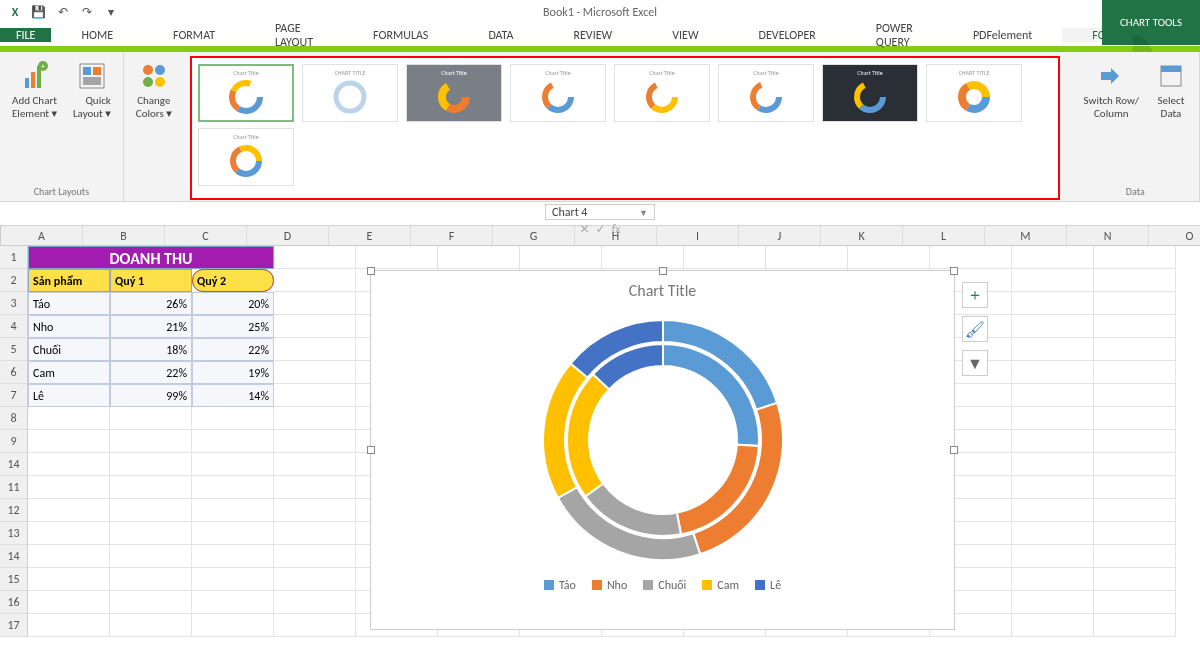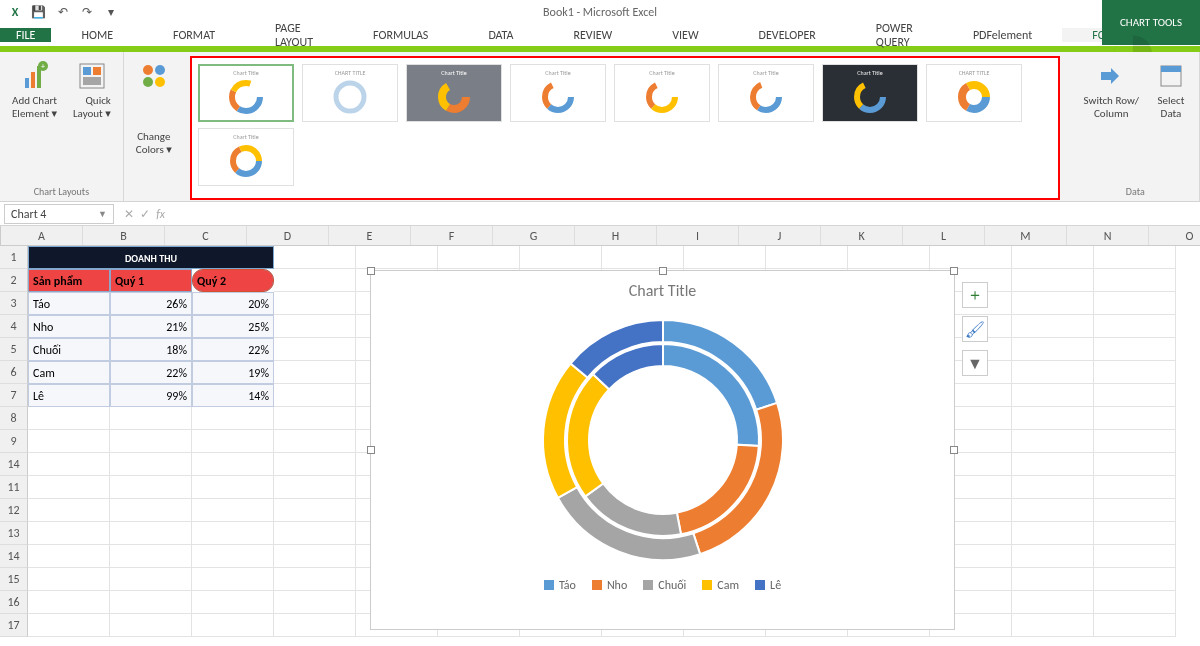--- a/index.html
+++ b/index.html
@@ -33,40 +33,40 @@
 .styles-gallery .row { display:flex; gap:8px; }
 .style-thumb { width:96px; height:58px; border:1px solid #e0e0e0; background:#fff; display:flex; flex-direction:column; align-items:center; justify-content:center; cursor:pointer; font-size:6px; color:#999;}
 .style-thumb.sel { border:2px solid #7fba7f; }
 .style-thumb svg{ width:40px; height:40px;}
 .thumb-dark { background:#2a2f35; }
 .thumb-grey { background:#7a7e86; }
 
 .right-groups { margin-left:auto; display:flex; }
 
 
-.fxbar { height:24px; display:flex; align-items:center; border-bottom:1px solid #d4d4d4; }
+.fxbar { height:24px; display:flex; align-items:center; border-bottom:1px solid #d4d4d4;flex-direction:column; }
 .namebox { width:110px; border:1px solid #ccc; margin:2px 4px; height:20px; display:flex; align-items:center; padding:0 6px; font-size:12px; color:#444; background:#fff;}
 .namebox .dd { margin-left:auto; color:#888; font-size:9px;}
 .fx-icons { display:flex; gap:6px; padding:0 6px; color:#aaa; font-size:12px;}
 
 
 .colheads { height:20px; display:flex; background:#f0f0f0; border-bottom:1px solid #ccc;}
 .rowhead-gap { width:28px; background:#f0f0f0; border-right:1px solid #ccc;}
 .ch { flex:0 0 82px; border-right:1px solid #ddd; text-align:center; font-size:12px; color:#555; line-height:20px;}
 
 
 .grid { display:flex; }
 .rowheads { width:28px; }
 .rh { height:23px; border-bottom:1px solid #ddd; border-right:1px solid #ccc; text-align:center; font-size:12px; color:#555; background:#f0f0f0; line-height:23px;}
 .cells { position:relative; flex:1;}
 .cellrow { display:flex; height:23px; }
 .cell { flex:0 0 82px; border-right:1px solid #e3e3e3; border-bottom:1px solid #e3e3e3; font-size:12px; padding:0 4px; display:flex; align-items:center;}
 .cell.r { justify-content:flex-end; }
-.merge-header { position:absolute; left:0; top:0; width:246px; height:23px; background:#0f172a; color:#fff; text-align:center; line-height:23px; font-size:10px; font-weight:bold; border:1px solid #7fa8d0;}
-.tbl-h { background:#ef4444; font-weight:bold; border:1px solid #8ea7c9;}
+.merge-header { position:absolute; left:0; top:0; width:246px; height:23px; background:#a21caf; color:#fff; text-align:center; line-height:23px; font-size:16px; font-weight:bold; border:1px solid #7fa8d0;}
+.tbl-h { background:#fde047; font-weight:bold; border:1px solid #8ea7c9;}
 .tbl-c { background:#f5f7fb; border:1px solid #c2cce0;}
 
 
 .chart-obj { position:absolute; left:370px; top:270px; width:585px; height:360px; background:#fff; border:1px solid #ccc;}
 .chart-obj .handle { position:absolute; width:8px; height:8px; background:#fff; border:1px solid #888;}
 .chart-title { text-align:center; font-size:16px; color:#777; padding:10px 0;}
 .donut-wrap { display:flex; justify-content:center;}
 .legend { display:flex; gap:16px; justify-content:center; font-size:12px; color:#666; padding-top:8px;}
 .legend .li { display:flex; align-items:center; gap:5px;}
 .legend .sw { width:10px; height:10px;}
@@ -141,21 +141,21 @@
 
   <div class="rgroup" style="border-right:none;">
     <div class="items">
       <div class="rbtn">
         <svg class="glyph">
             <circle cx="10" cy="10" r="5" fill="#ed7d31"></circle>
             <circle cx="22" cy="10" r="5" fill="#5b9bd5"></circle>
             <circle cx="10" cy="22" r="5" fill="#70ad47"></circle>
             <circle cx="22" cy="22" r="5" fill="#ffc000"></circle>
           </svg>
-        <span style="white-space:pre-line;margin-top:36px;">Change
+        <span style="white-space:pre-line;">Change
 Colors ▾</span>
       </div>
     </div>
     <div class="glabel">&nbsp;</div>
   </div>
 
   <div class="styles-gallery">
     <div class="row">
       <div class="style-thumb sel">
           <span>Chart Title</span>

